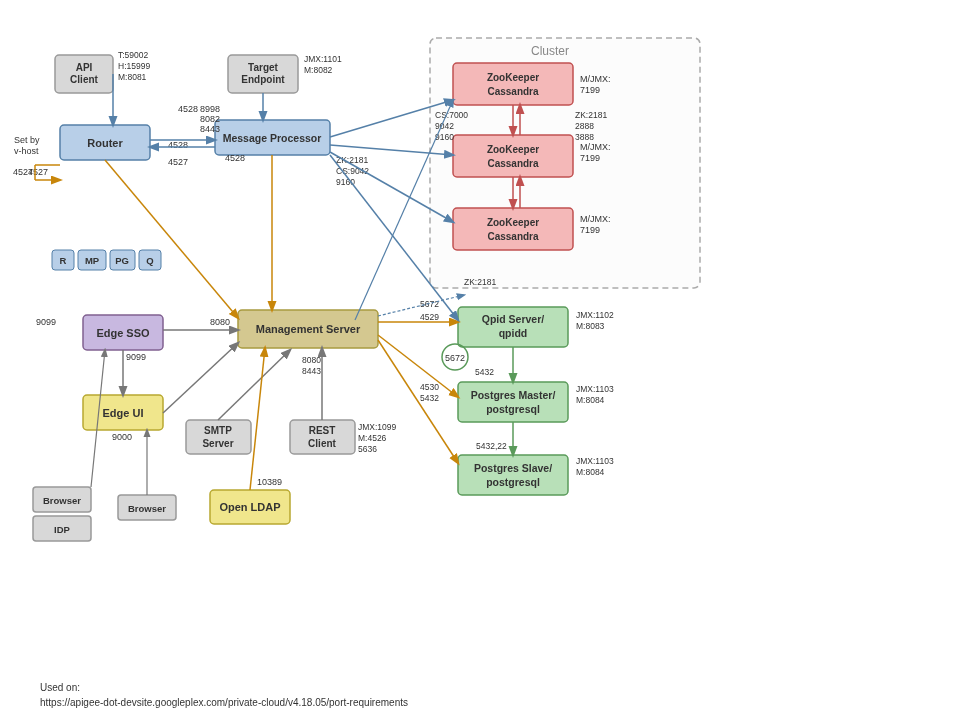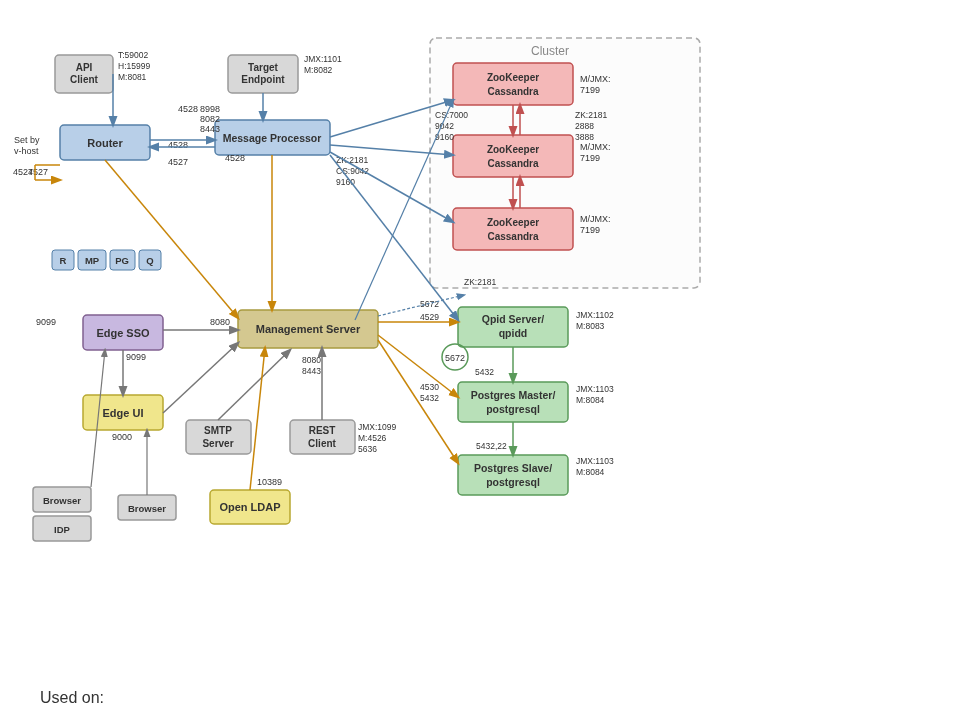--- a/index.html
+++ b/index.html
@@ -20,21 +20,21 @@
     svg.diagram-svg {
       position: absolute;
       top: 0; left: 0;
       width: 960px;
       height: 660px;
     }
     .footer {
       position: absolute;
       bottom: 10px;
       left: 40px;
-      font-size: 16px;
+      font-size: 10px;
       color: #333;
       line-height: 1.5;
     }
   </style>
 </head>
 <body>
 
 <div class="diagram-container">
   <svg class="diagram-svg">
     <defs>
@@ -260,13 +260,14 @@
 
     <line x1="105" y1="160" x2="238" y2="318" stroke="#c8860a" stroke-width="1.5" marker-end="url(#arrowOrange)"></line>
 
     <line x1="272" y1="155" x2="272" y2="310" stroke="#c8860a" stroke-width="1.5" marker-end="url(#arrowOrange)"></line>
 
   </svg>
 </div>
 
 <div class="footer">
   <div>Used on:</div>
+  <div>https://apigee-dot-devsite.googleplex.com/private-cloud/v4.18.05/port-requirements</div>
 </div>
 
 </body></html>

